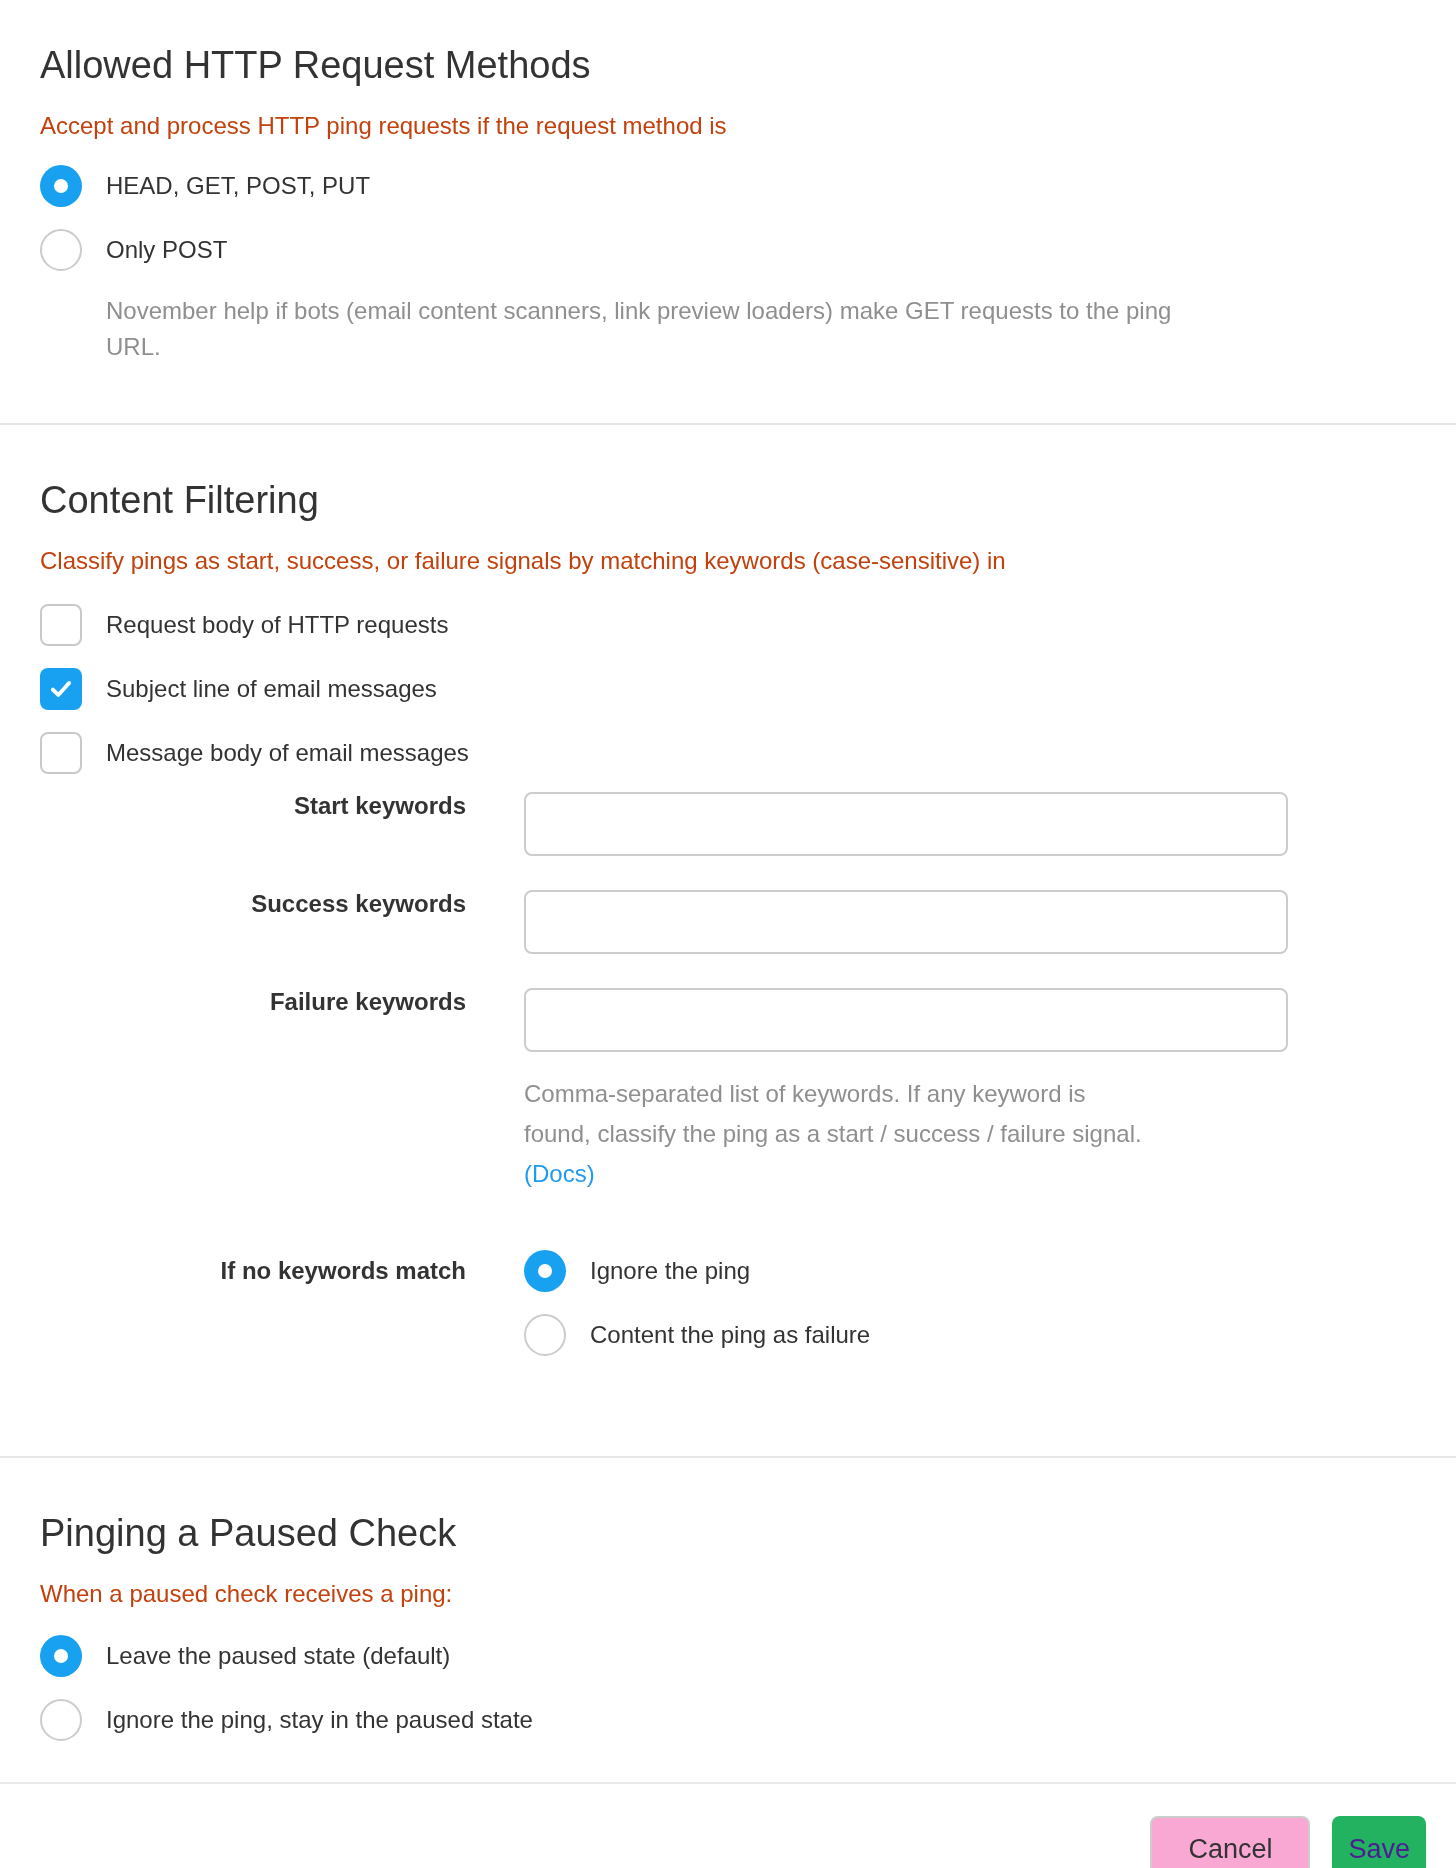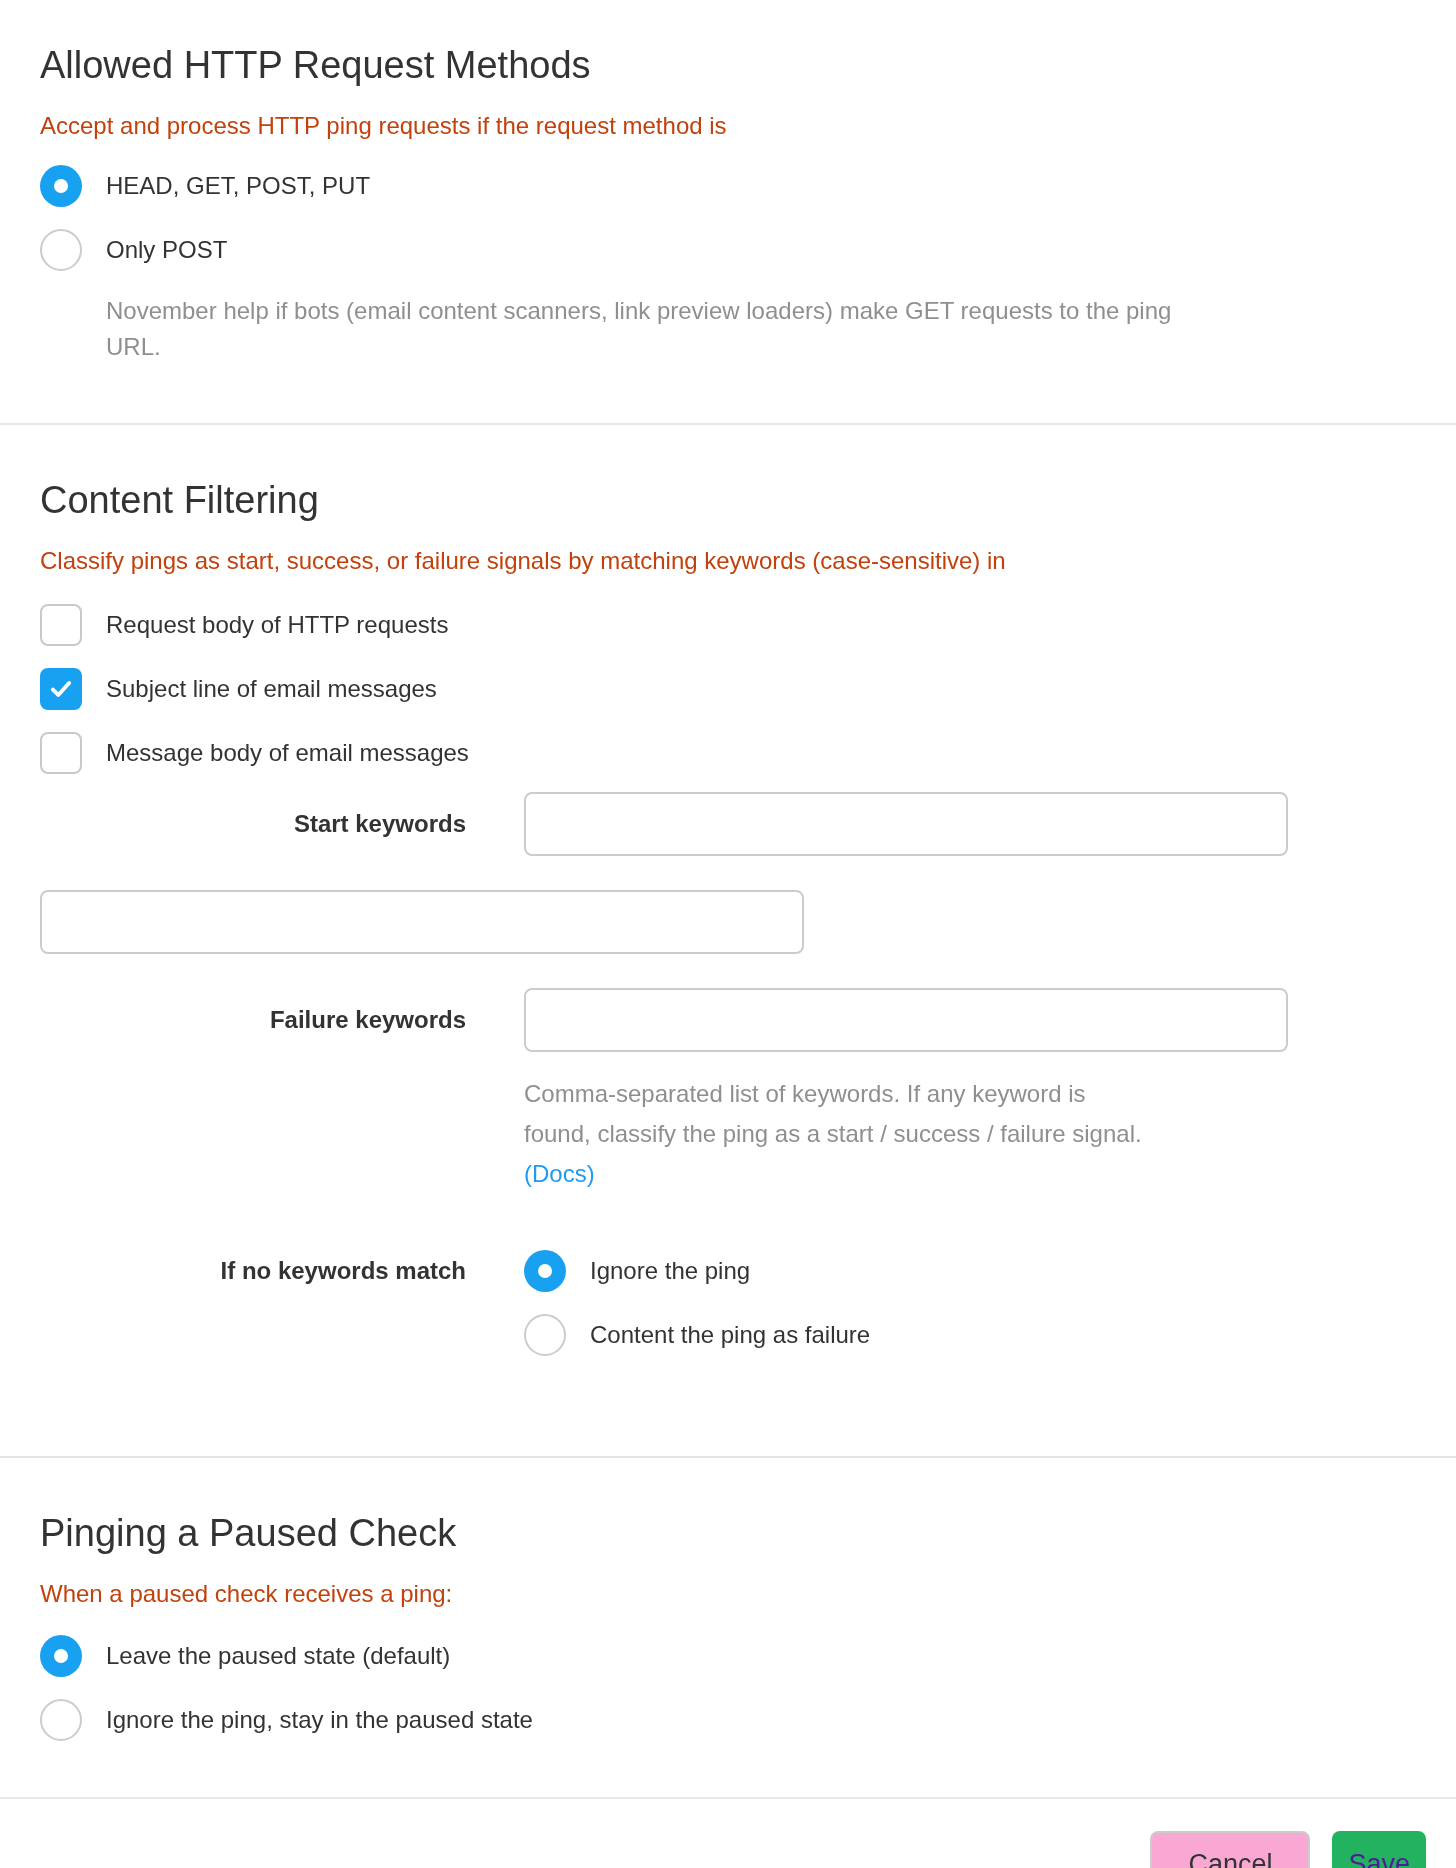--- a/index.html
+++ b/index.html
@@ -11,21 +11,21 @@
   }
   .section { padding: 0 40px; }
   .section-divider { border: none; border-top: 2px solid #e5e5e5; margin: 0; }
 
   h2.section-title {
     font-size: 38px; font-weight: 400; color: #333;
     margin: 0 0 20px 0; line-height: 47px;
   }
   .sec1 { padding-top: 42px; padding-bottom: 58px; }
   .sec2 { padding-top: 52px; padding-bottom: 100px; }
-  .sec3 { padding-top: 52px; padding-bottom: 56px; }
+  .sec3 { padding-top: 52px; padding-bottom: 41px; }
 
   .desc { margin: 0 0 22px 0; line-height: 34px; color: #c2410c; }
   .sec2 .desc { margin-bottom: 26px; }
   .sec3 .desc { margin-bottom: 24px; }
 
   .option-row { display: flex; align-items: center; margin-bottom: 22px; }
   .option-row:last-child { margin-bottom: 0; }
   .control { width: 42px; height: 42px; flex: 0 0 42px; margin-right: 24px; }
   .radio {
     border-radius: 50%; border: 2px solid #ccc; background: #fff; position: relative;
@@ -41,21 +41,21 @@
     display: flex; align-items: center; justify-content: center;
   }
   .checkbox.checked { border: none; background: #18a1f0; }
   .option-label { line-height: 34px; }
   .option-help {
     margin: 18px 0 0 66px; color: #8f8f8f; line-height: 36px; max-width: 1100px;
   }
 
   .checkbox-group { margin-bottom: 18px; }
 
-  .form-row { display: flex; align-items: center; margin-bottom: 34px; }
+  .form-row { display: flex; align-items: flex-start; margin-bottom: 34px; }
   .form-label {
     flex: 0 0 426px; margin-right: 58px;
     text-align: right; font-weight: 700; color: #333;
   }
   .text-input {
     width: 764px; height: 64px;
     border: 2px solid #ccc; border-radius: 8px;
     font-family: "Liberation Sans", sans-serif; font-size: 24px;
     padding: 0 18px; color: #333; background: #fff; outline: none;
   }
@@ -130,20 +130,21 @@
       <span class="control checkbox"></span>
       <span class="option-label">Message body of email messages</span>
     </div>
   </div>
 
   <div class="form-row">
     <label class="form-label">Start keywords</label>
     <input type="text" class="text-input" value="" style="">
   </div>
   <div class="form-row">
+    <label class="form-label">Success keywords</label>
     <input type="text" class="text-input" value="" style="">
   </div>
   <div class="form-row" style="margin-bottom:0">
     <label class="form-label">Failure keywords</label>
     <input type="text" class="text-input" value="" style="">
   </div>
 
   <p class="form-help">
     <span>Comma-separated list of keywords. If any keyword is found, classify the ping as a start / success / failure signal.</span>
     <a href="#" class="docs-link">(Docs)</a>

